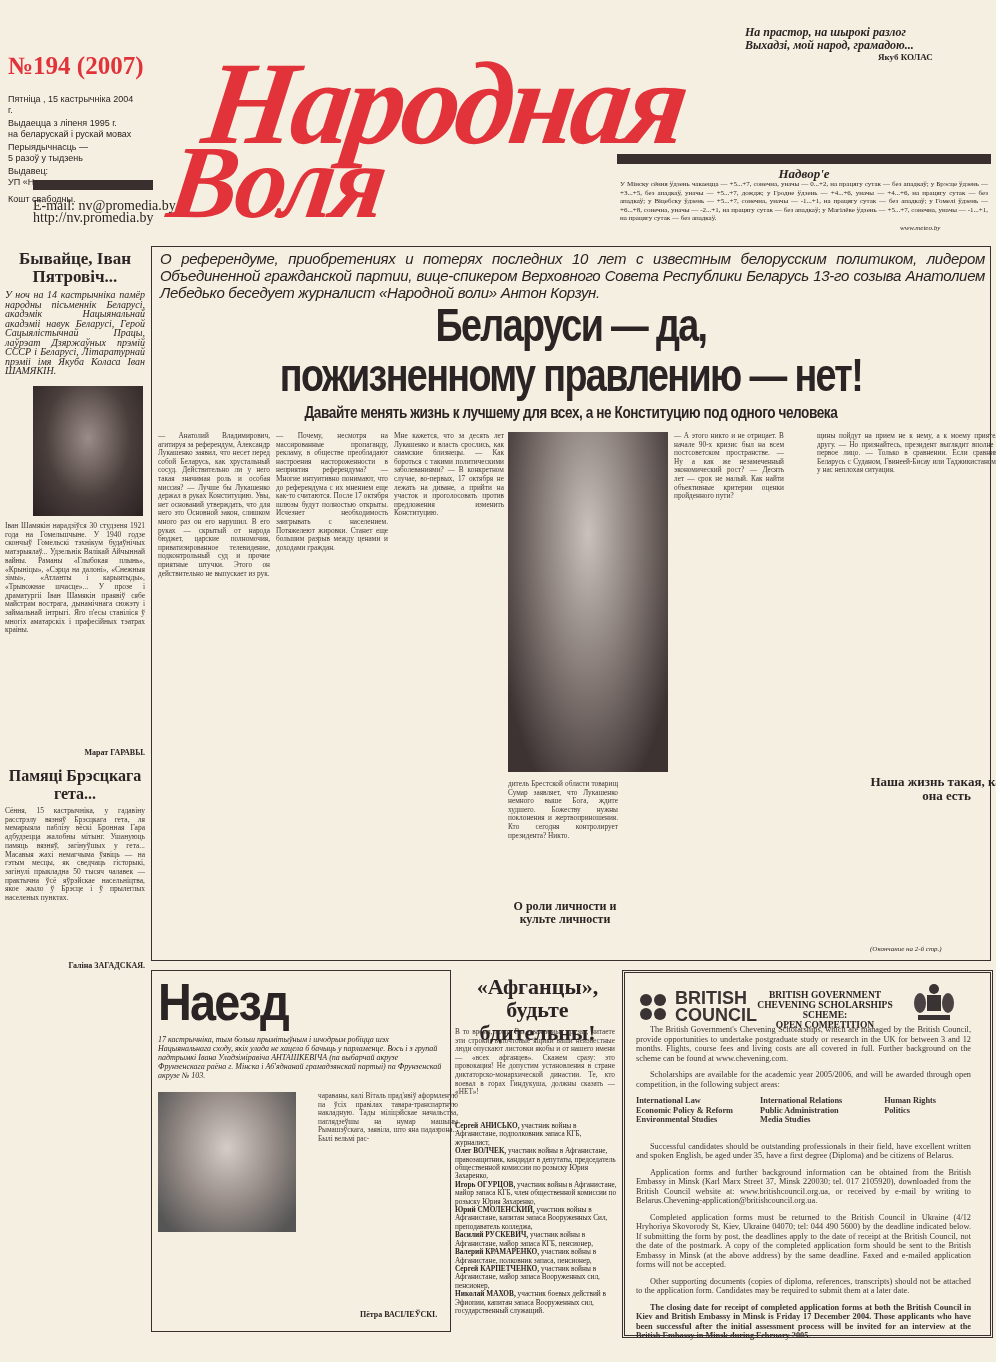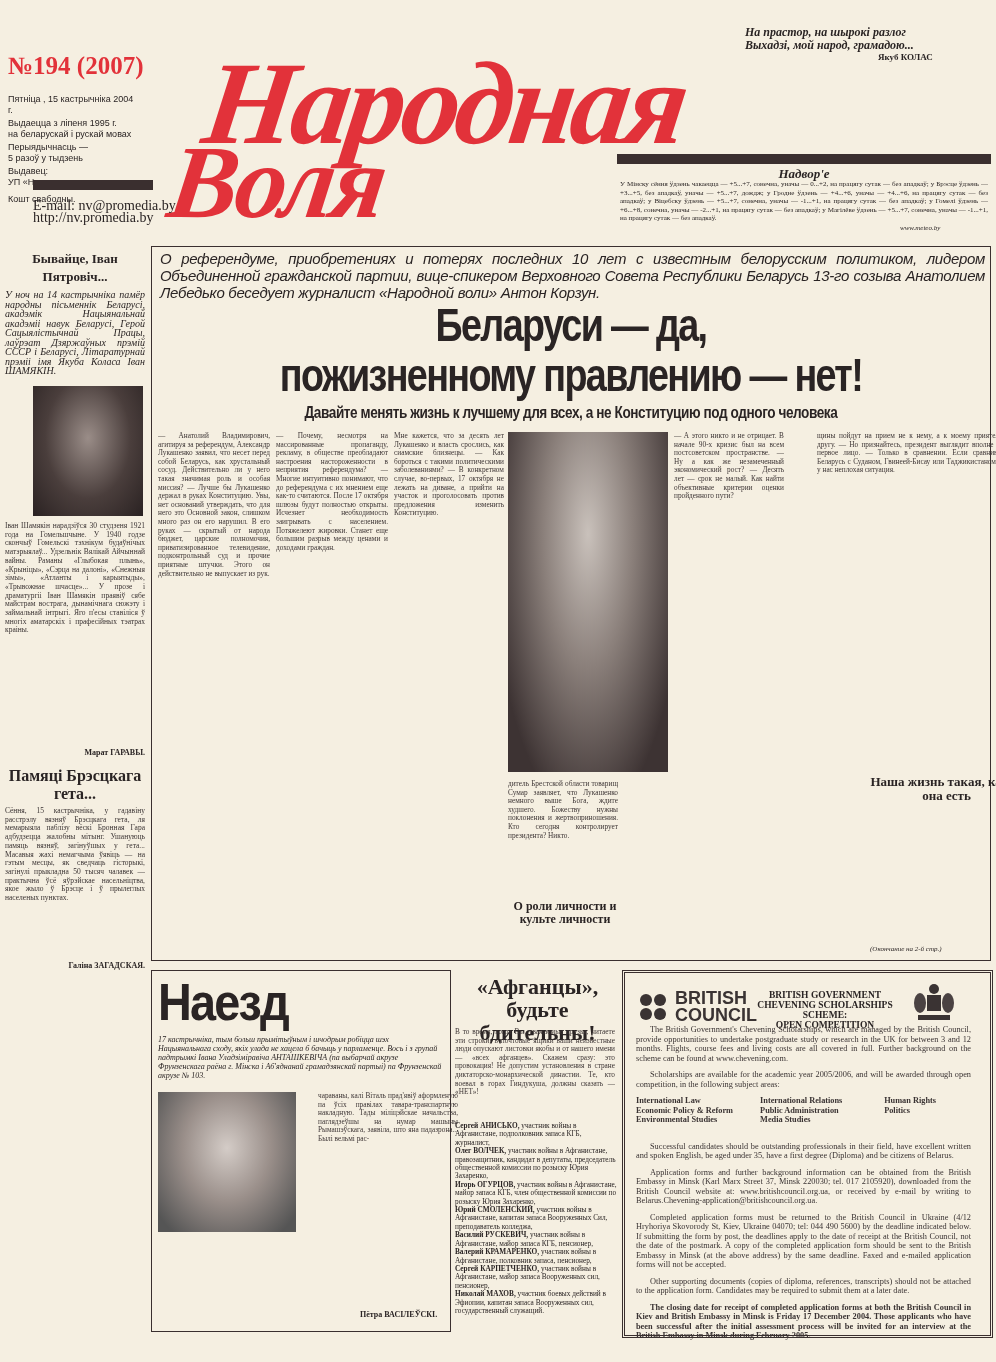--- a/index.html
+++ b/index.html
@@ -14,21 +14,21 @@
   .masthead{left:150px;top:36px;width:760px;height:170px;}
   .mast1{position:absolute;left:55px;top:0;font-size:118px;font-weight:bold;font-style:italic;font-family:"Liberation Serif",serif;color:#e2323a;letter-spacing:-4px;transform:skewX(-8deg);}
   .mast2{position:absolute;left:20px;top:86px;font-size:104px;font-weight:bold;font-style:italic;color:#e2323a;letter-spacing:-3px;transform:skewX(-8deg);}
   .topbar{left:33px;top:180px;width:120px;height:10px;background:#3a2f2f;}
   .contact{left:33px;top:200px;font-size:14px;font-weight:normal;line-height:12px;}
   .weather-bar{left:617px;top:154px;width:374px;height:10px;background:#3a2f2f;}
   .weather-title{left:617px;top:166px;width:374px;text-align:center;font-style:italic;font-weight:bold;font-size:13px;}
   .weather-text{left:620px;top:180px;width:368px;font-size:7px;line-height:8.5px;text-align:justify;}
   .weather-src{left:900px;top:224px;font-size:7px;font-style:italic;}
   .sidebar{left:5px;top:250px;width:140px;}
-  .side-title{text-align:center;font-weight:bold;font-size:13px;line-height:18px;}
+  .side-title{text-align:center;font-weight:bold;font-size:17px;line-height:18px;}
   .side-lead{font-style:italic;font-size:10px;line-height:9.5px;text-align:justify;margin-top:4px;}
   .side-photo{left:33px;top:386px;width:110px;height:130px;background:radial-gradient(ellipse at 50% 40%,#9a8d88 0%,#4a3e3c 55%,#2a2222 100%);}
   .side-body{font-size:7.5px;line-height:8.7px;text-align:justify;color:#3a3333;}
   .byline{text-align:right;font-weight:bold;font-size:8px;margin-top:4px;}
   .main-box{left:151px;top:246px;width:840px;height:715px;border:1.5px solid #3a2f2f;box-sizing:border-box;}
   .lead{left:160px;top:250px;width:825px;font-style:italic;font-size:15px;line-height:17px;text-align:justify;font-family:"Liberation Sans",sans-serif;letter-spacing:-0.3px;}
   .headline{left:151px;top:300px;width:840px;text-align:center;font-weight:bold;font-size:46px;line-height:50px;font-family:"Liberation Sans",sans-serif;letter-spacing:-2px;transform:scaleX(0.82);}
   .subhead{left:151px;top:404px;width:840px;text-align:center;font-weight:bold;font-size:16px;font-family:"Liberation Sans",sans-serif;letter-spacing:-0.5px;transform:scaleX(0.85);}
   .col{font-size:7.3px;line-height:8.6px;text-align:justify;color:#3d3535;}
   .main-photo{left:508px;top:432px;width:160px;height:340px;background:radial-gradient(ellipse at 50% 30%,#c9c1bb 0%,#8a7f7a 40%,#3d3333 85%);}

